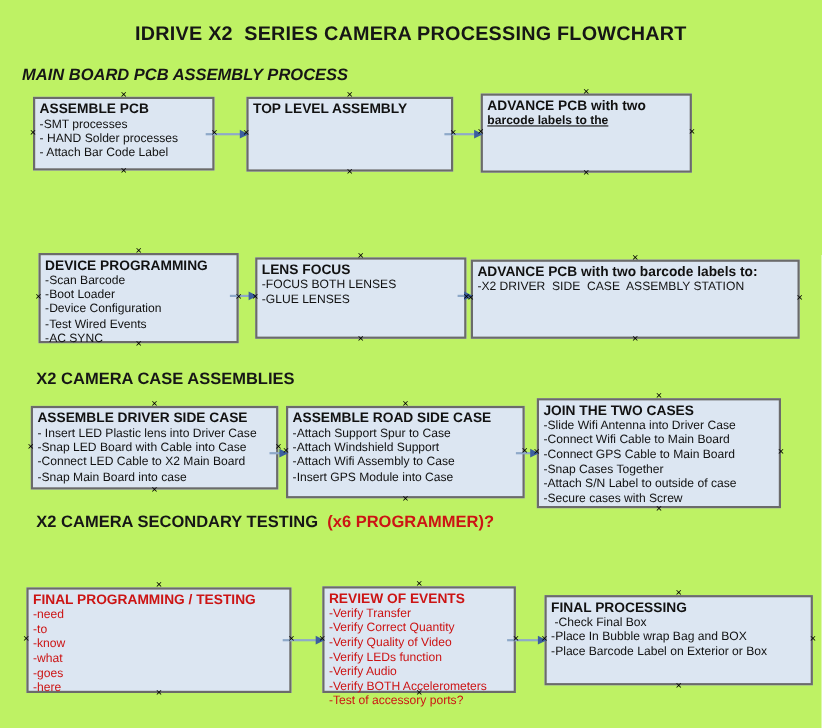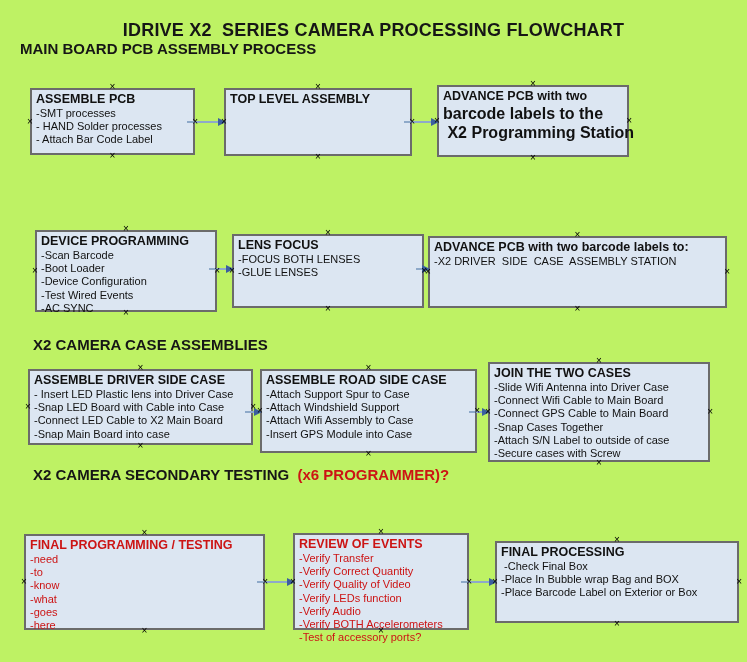--- a/index.html
+++ b/index.html
@@ -7,33 +7,33 @@
     position:relative;width:747px;height:662px;background:#bef264;
     font-family:"Liberation Sans","DejaVu Sans",sans-serif;color:#111;overflow:hidden;
   }
   .page-title{
     position:absolute;top:20px;left:0;width:747px;text-align:center;
     font-size:18px;font-weight:bold;letter-spacing:.2px;white-space:pre;color:#161616;
   }
   .section-header{
     position:absolute;font-size:15px;font-weight:bold;white-space:pre;color:#161616;
   }
-  .sh1{left:20px;top:40px;}
+  .sh1{left:20px;top:60px;font-style:italic;}
   .sh2{left:20px;top:199px;}
   .sh3{left:33px;top:336px;}
   .sh4{left:33px;top:466px;text-align:right;}
   .section-header .red{color:#cc1414;}
 
   .box{
     position:absolute;background:#dce6f2;border:2px solid #6b6b6b;
     padding:2px 4px;box-sizing:content-box;
   }
   .box-title{font-size:12.5px;font-weight:bold;line-height:1.2;white-space:pre;}
   .box-item{font-size:11px;line-height:1.2;white-space:pre;}
-  .bold-content .box-item{font-weight:bold;font-size:16px;}
+  .bold-content .box-item{font-weight:bold;font-size:11px;text-decoration:underline;}
   .red-box .box-title,.red-box .box-item{color:#cc1414;}
 
   
   .b11{left:30px; top:88px; width:153px;height:59px;}
   .b12{left:224px;top:88px; width:176px;height:60px;}
   .b13{left:437px;top:85px; width:180px;height:64px;}
   .b21{left:35px; top:230px;width:170px;height:74px;}
   .b22{left:232px;top:234px;width:180px;height:66px;}
   .b23{left:428px;top:236px;width:287px;height:64px;}
   .b31{left:28px; top:369px;width:213px;height:68px;}
@@ -92,21 +92,20 @@
     <div class="box-title">TOP LEVEL ASSEMBLY</div>
   <span class="handle h-t">×</span>
       <span class="handle h-b">×</span>
       <span class="handle h-l">×</span>
       <span class="handle h-r">×</span>
     </div>
   <div class="box b13 bold-content">
     <div class="box-title">ADVANCE PCB with two</div>
     <div class="box-items">
         <div class="box-item">barcode labels to the</div>
-        <div class="box-item"> X2 Programming Station</div>
       </div>
   <span class="handle h-t">×</span>
       <span class="handle h-b">×</span>
       <span class="handle h-l">×</span>
       <span class="handle h-r">×</span>
     </div>
 
   <div class="box b21">
     <div class="box-title">DEVICE PROGRAMMING</div>
     <div class="box-items">

